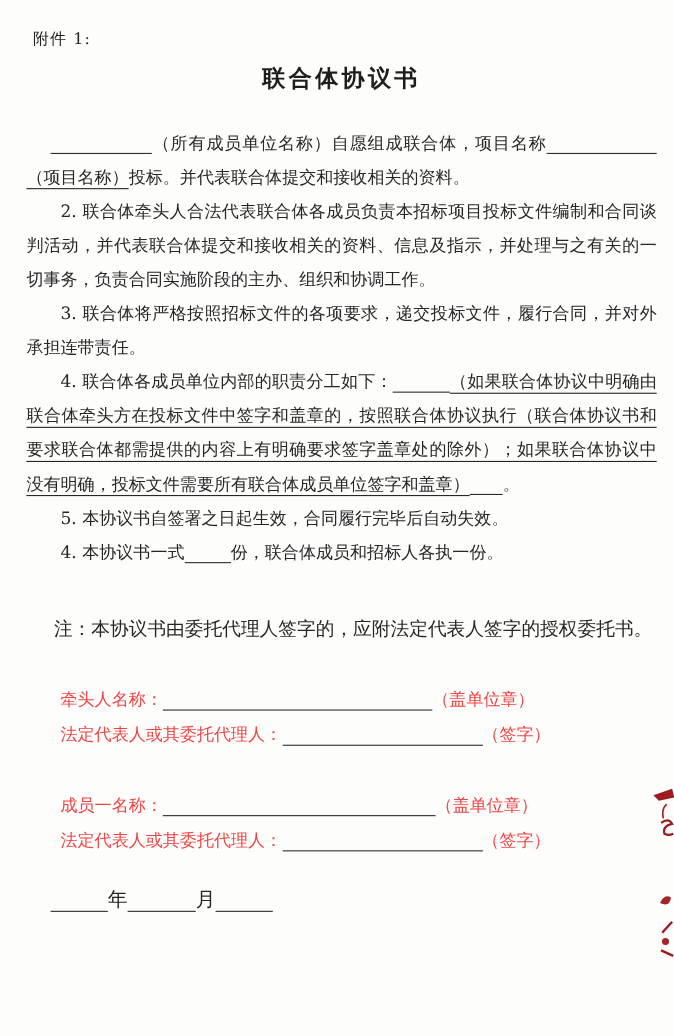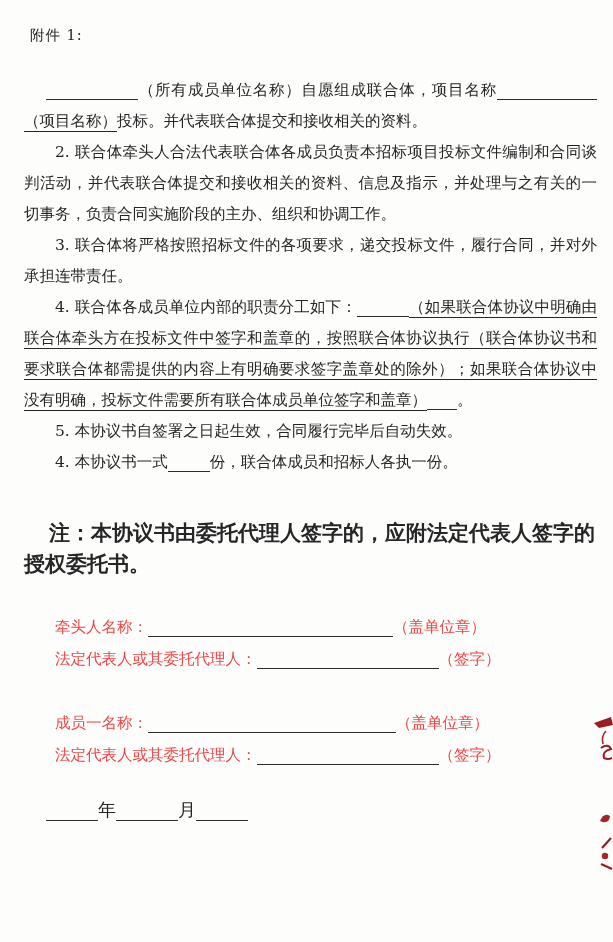--- a/index.html
+++ b/index.html
@@ -45,25 +45,24 @@
     text-underline-offset:4.5px;
   }
   .blank{
     display:inline-block;
     height:1em;
     vertical-align:-4.5px;
     border-bottom:1px solid #2c2c2c;
   }
   .note-line{
     margin:39px 0 0 0;
-    font-size:21px;
+    font-size:17px;
     line-height:31px;
     text-indent:25px;
     color:#262626;
-    font-weight:bold;
   }
   .sig-block{margin-top:32px;}
   .sig-block .row{
     margin-left:31px;
     font-size:15.5px;
     line-height:32px;
     color:#ef4444;
     white-space:nowrap;
   }
   .date-line{
@@ -78,20 +77,21 @@
   #frag2{top:812px;right:2px;}
   #frag3{top:836px;right:0;}
 </style>
 </head>
 <body>
 
 <div class="page">
 
   <div class="attachment">附件 1:</div>
 
+  <h1 class="doc-title">联合体协议书</h1>
 
   <div class="body-text">
 
     <p class="intro"><span class="blank" style="width:92px"></span><span>（所有成员单位名称）自愿组成联合体，项目名称</span><span class="blank" style="width:100px"></span><span class="u">（项目名称）</span><span>投标。并代表联合体提交和接收相关的资料。</span></p>
 
 
     <p>2. 联合体牵头人合法代表联合体各成员负责本招标项目投标文件编制和合同谈判活动，并代表联合体提交和接收相关的资料、信息及指示，并处理与之有关的一切事务，负责合同实施阶段的主办、组织和协调工作。</p>
 
     <p>3. 联合体将严格按照招标文件的各项要求，递交投标文件，履行合同，并对外承担连带责任。</p>
 

